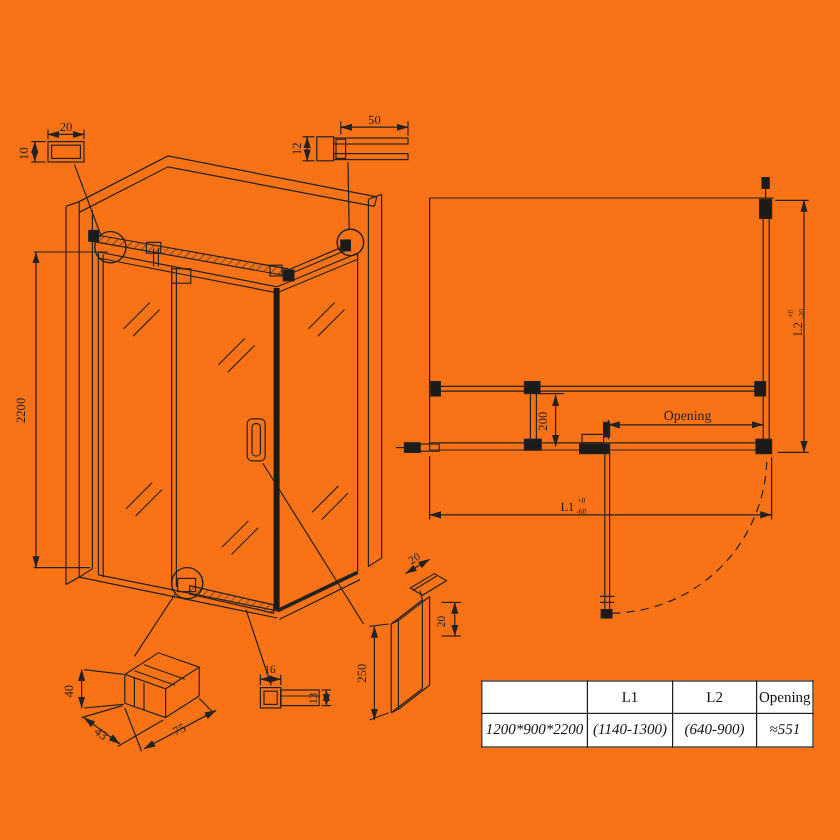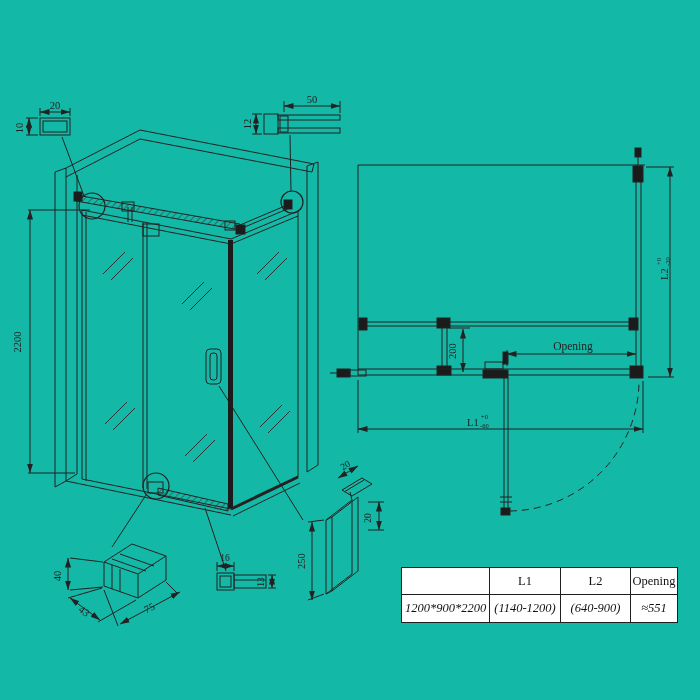--- a/index.html
+++ b/index.html
@@ -1,16 +1,16 @@
 <!DOCTYPE html>
 <html><head>
 <meta charset="utf-8">
 <style>
   html,body{margin:0;padding:0;background:#fff;}
-  .sheet{position:relative;width:700px;height:700px;background:#14b8a6;overflow:hidden;
+  .sheet{position:relative;width:700px;height:700px;background:#f97316;overflow:hidden;
          font-family:"Liberation Serif",serif;}
   .sheet svg{position:absolute;left:0;top:0;}
   .dim{font-family:"Liberation Serif",serif;font-size:10.5px;fill:#222;}
   .dim-s{font-size:6.5px;}
   .dim-9{font-size:9.5px;}
   .spec-table{position:absolute;left:401px;top:567px;}
   .spec-table table{border-collapse:collapse;background:#fff;}
   .spec-table td,.spec-table th{border:1.6px solid #1f1f1f;font-family:"Liberation Serif",serif;
      font-weight:normal;font-size:12.5px;color:#111;text-align:center;padding:0;line-height:1;}
   .spec-table th{height:26px;}
@@ -312,20 +312,20 @@
     <table>
       <tbody>
           <tr>
         <th class="c0"></th>
         <th class="c1">L1</th>
         <th class="c2">L2</th>
         <th class="c3">Opening</th>
       </tr>
       <tr>
         <td>1200*900*2200</td>
-        <td>(1140-1200)</td>
+        <td>(1140-1300)</td>
         <td>(640-900)</td>
         <td>≈551</td>
       </tr>
     </tbody>
       </table>
   </div>
 </div>
 
 </body></html>

